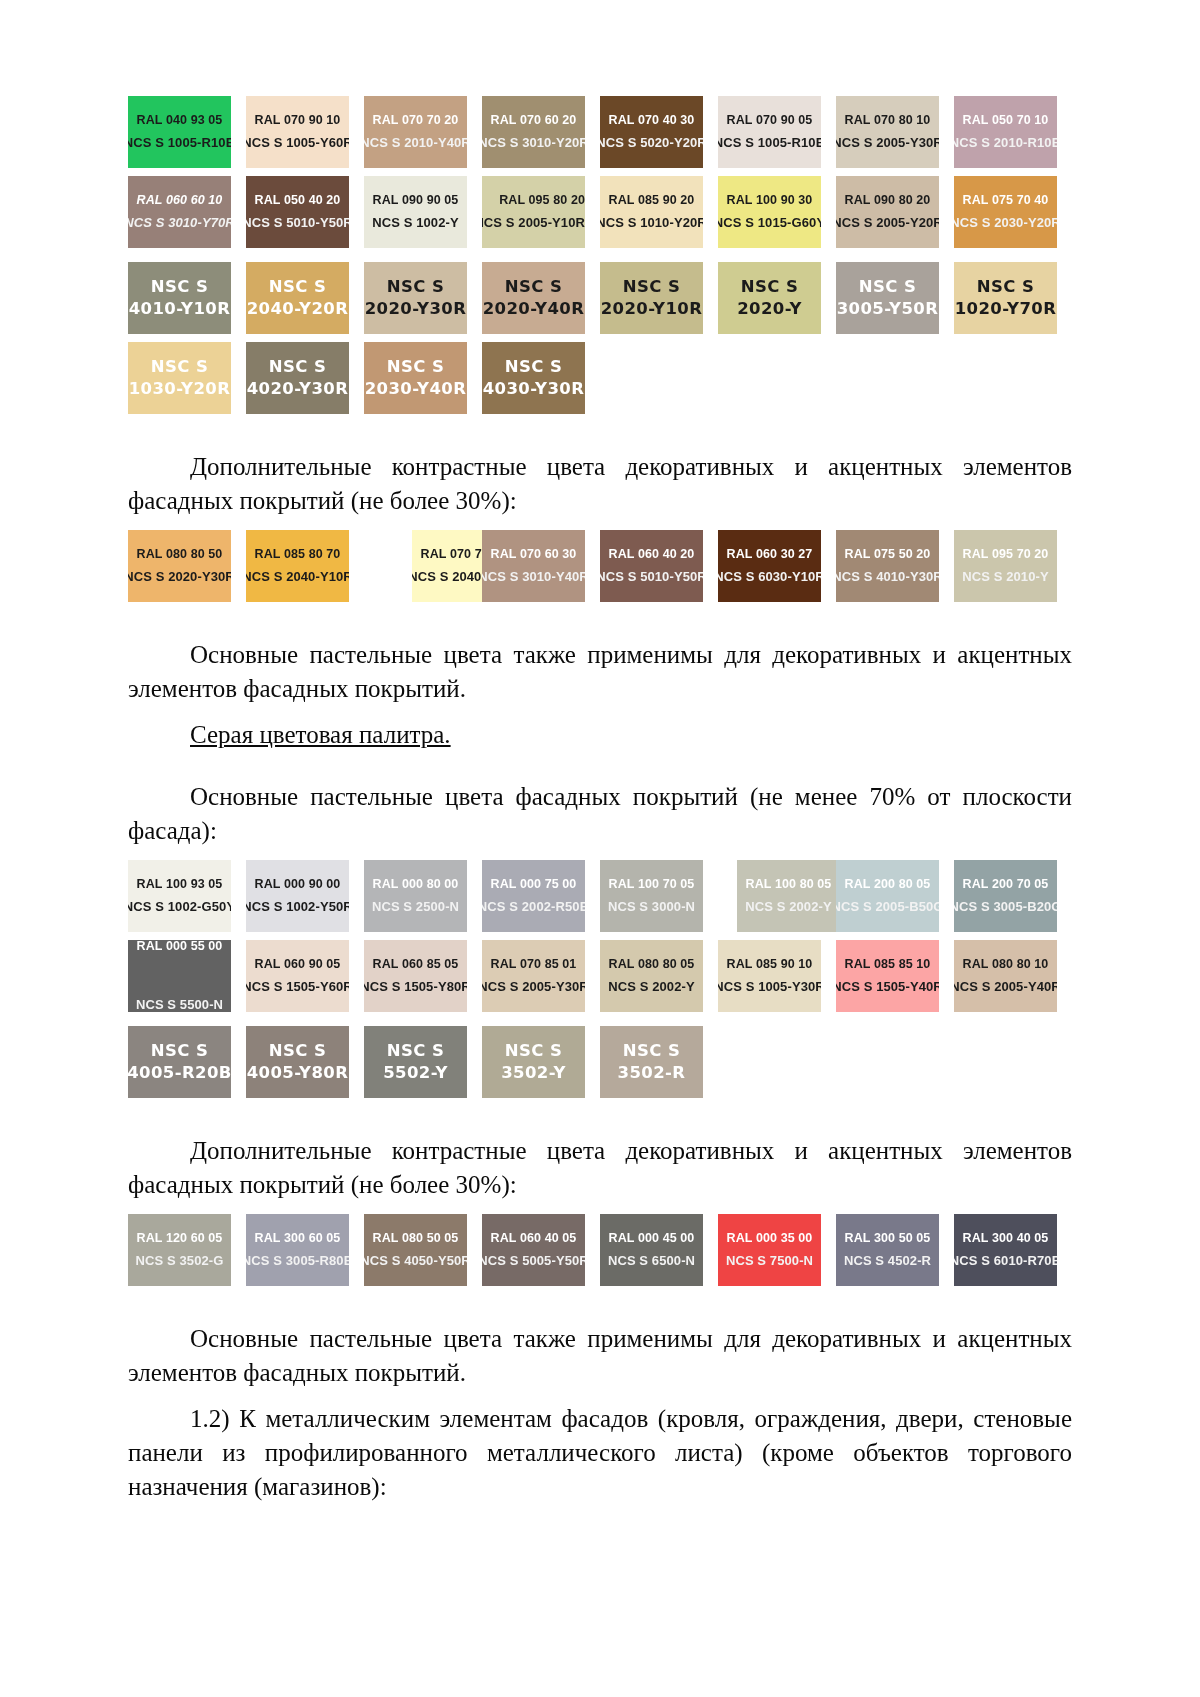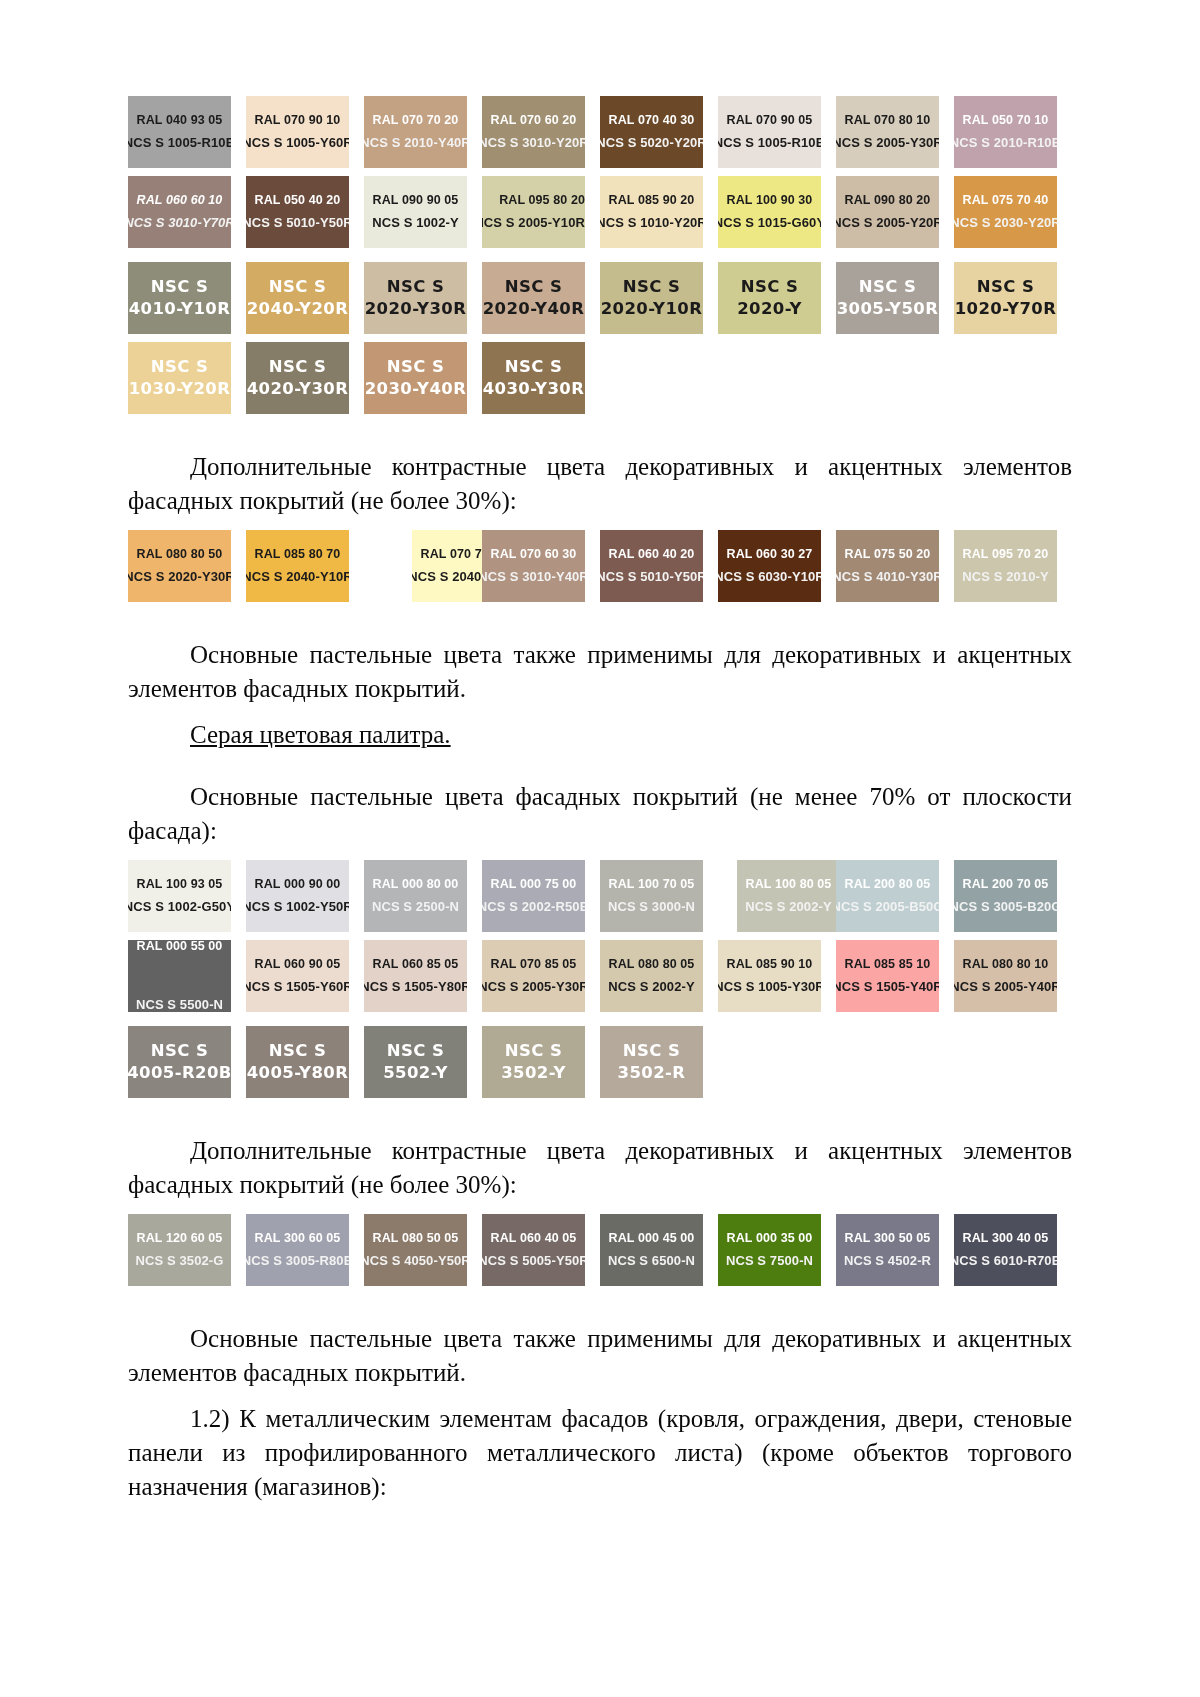--- a/index.html
+++ b/index.html
@@ -112,21 +112,21 @@
   .t-light { color: #ffffff; }
   .t-lightdim { color: #f2f2f2; }
 </style>
 </head>
 <body>
 
 <div class="page">
 
   <div class="grid" id="g-beige-p1">
       <div class="cell">
-        <div class="swatch" style="background: #a3a3a3;">
+        <div class="swatch" style="background: #22c55e;">
           <div class="ral t-dark">RAL 040 93 05</div>
           <div class="ncs t-dark">NCS S 1005-R10B</div>
         </div>
       </div>
       <div class="cell">
         <div class="swatch" style="background: rgb(245, 224, 201);">
           <div class="ral t-dark">RAL 070 90 10</div>
           <div class="ncs t-dark">NCS S 1005-Y60R</div>
         </div>
       </div>
@@ -427,21 +427,21 @@
         </div>
       </div>
       <div class="cell">
         <div class="swatch" style="background: rgb(226, 210, 200);">
           <div class="ral t-dark">RAL 060 85 05</div>
           <div class="ncs t-dark">NCS S 1505-Y80R</div>
         </div>
       </div>
       <div class="cell">
         <div class="swatch" style="background: rgb(220, 204, 180);">
-          <div class="ral t-dark">RAL 070 85 05</div>
+          <div class="ral t-dark">RAL 070 85 01</div>
           <div class="ncs t-dark">NCS S 2005-Y30R</div>
         </div>
       </div>
       <div class="cell">
         <div class="swatch" style="background: rgb(212, 201, 173);">
           <div class="ral t-dark">RAL 080 80 05</div>
           <div class="ncs t-dark">NCS S 2002-Y</div>
         </div>
       </div>
       <div class="cell">
@@ -526,21 +526,21 @@
           <div class="ncs t-lightdim">NCS S 5005-Y50R</div>
         </div>
       </div>
       <div class="cell">
         <div class="swatch" style="background: rgb(107, 107, 102);">
           <div class="ral t-light">RAL 000 45 00</div>
           <div class="ncs t-lightdim">NCS S 6500-N</div>
         </div>
       </div>
       <div class="cell">
-        <div class="swatch" style="background: #4d7c0f;">
+        <div class="swatch" style="background: #ef4444;">
           <div class="ral t-light">RAL 000 35 00</div>
           <div class="ncs t-lightdim">NCS S 7500-N</div>
         </div>
       </div>
       <div class="cell">
         <div class="swatch" style="background: rgb(121, 121, 138);">
           <div class="ral t-light">RAL 300 50 05</div>
           <div class="ncs t-lightdim">NCS S 4502-R</div>
         </div>
       </div>

